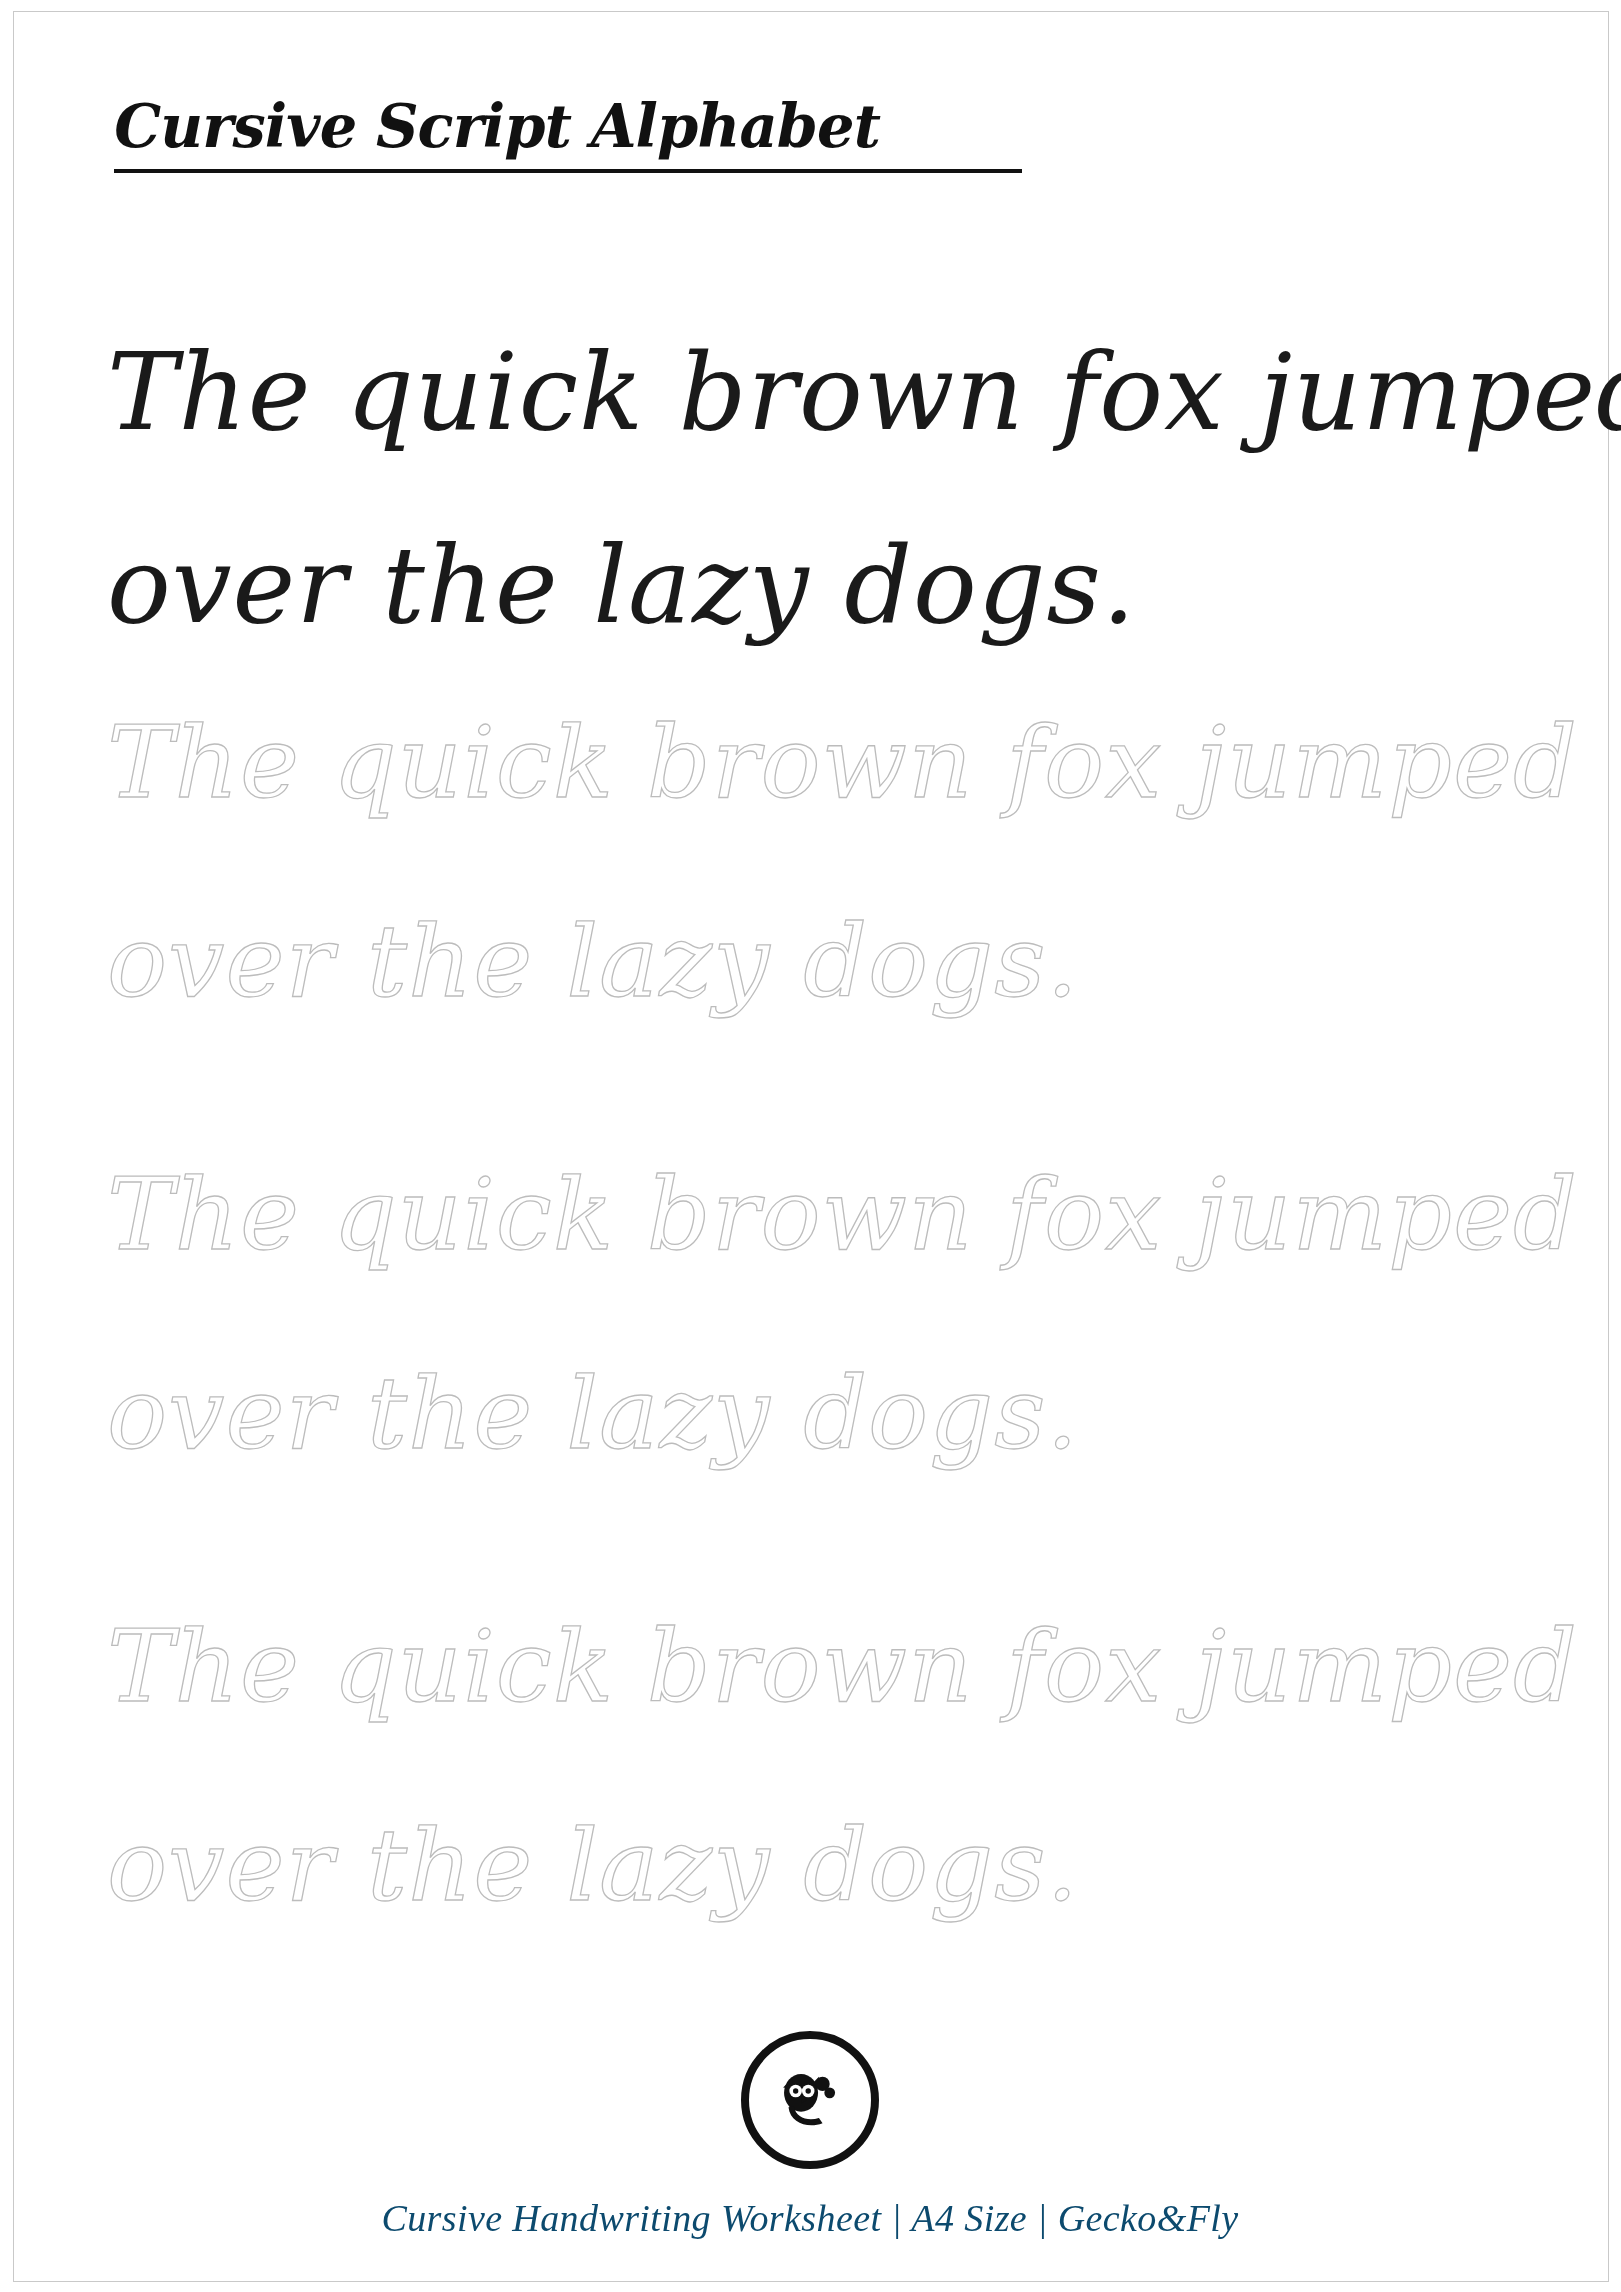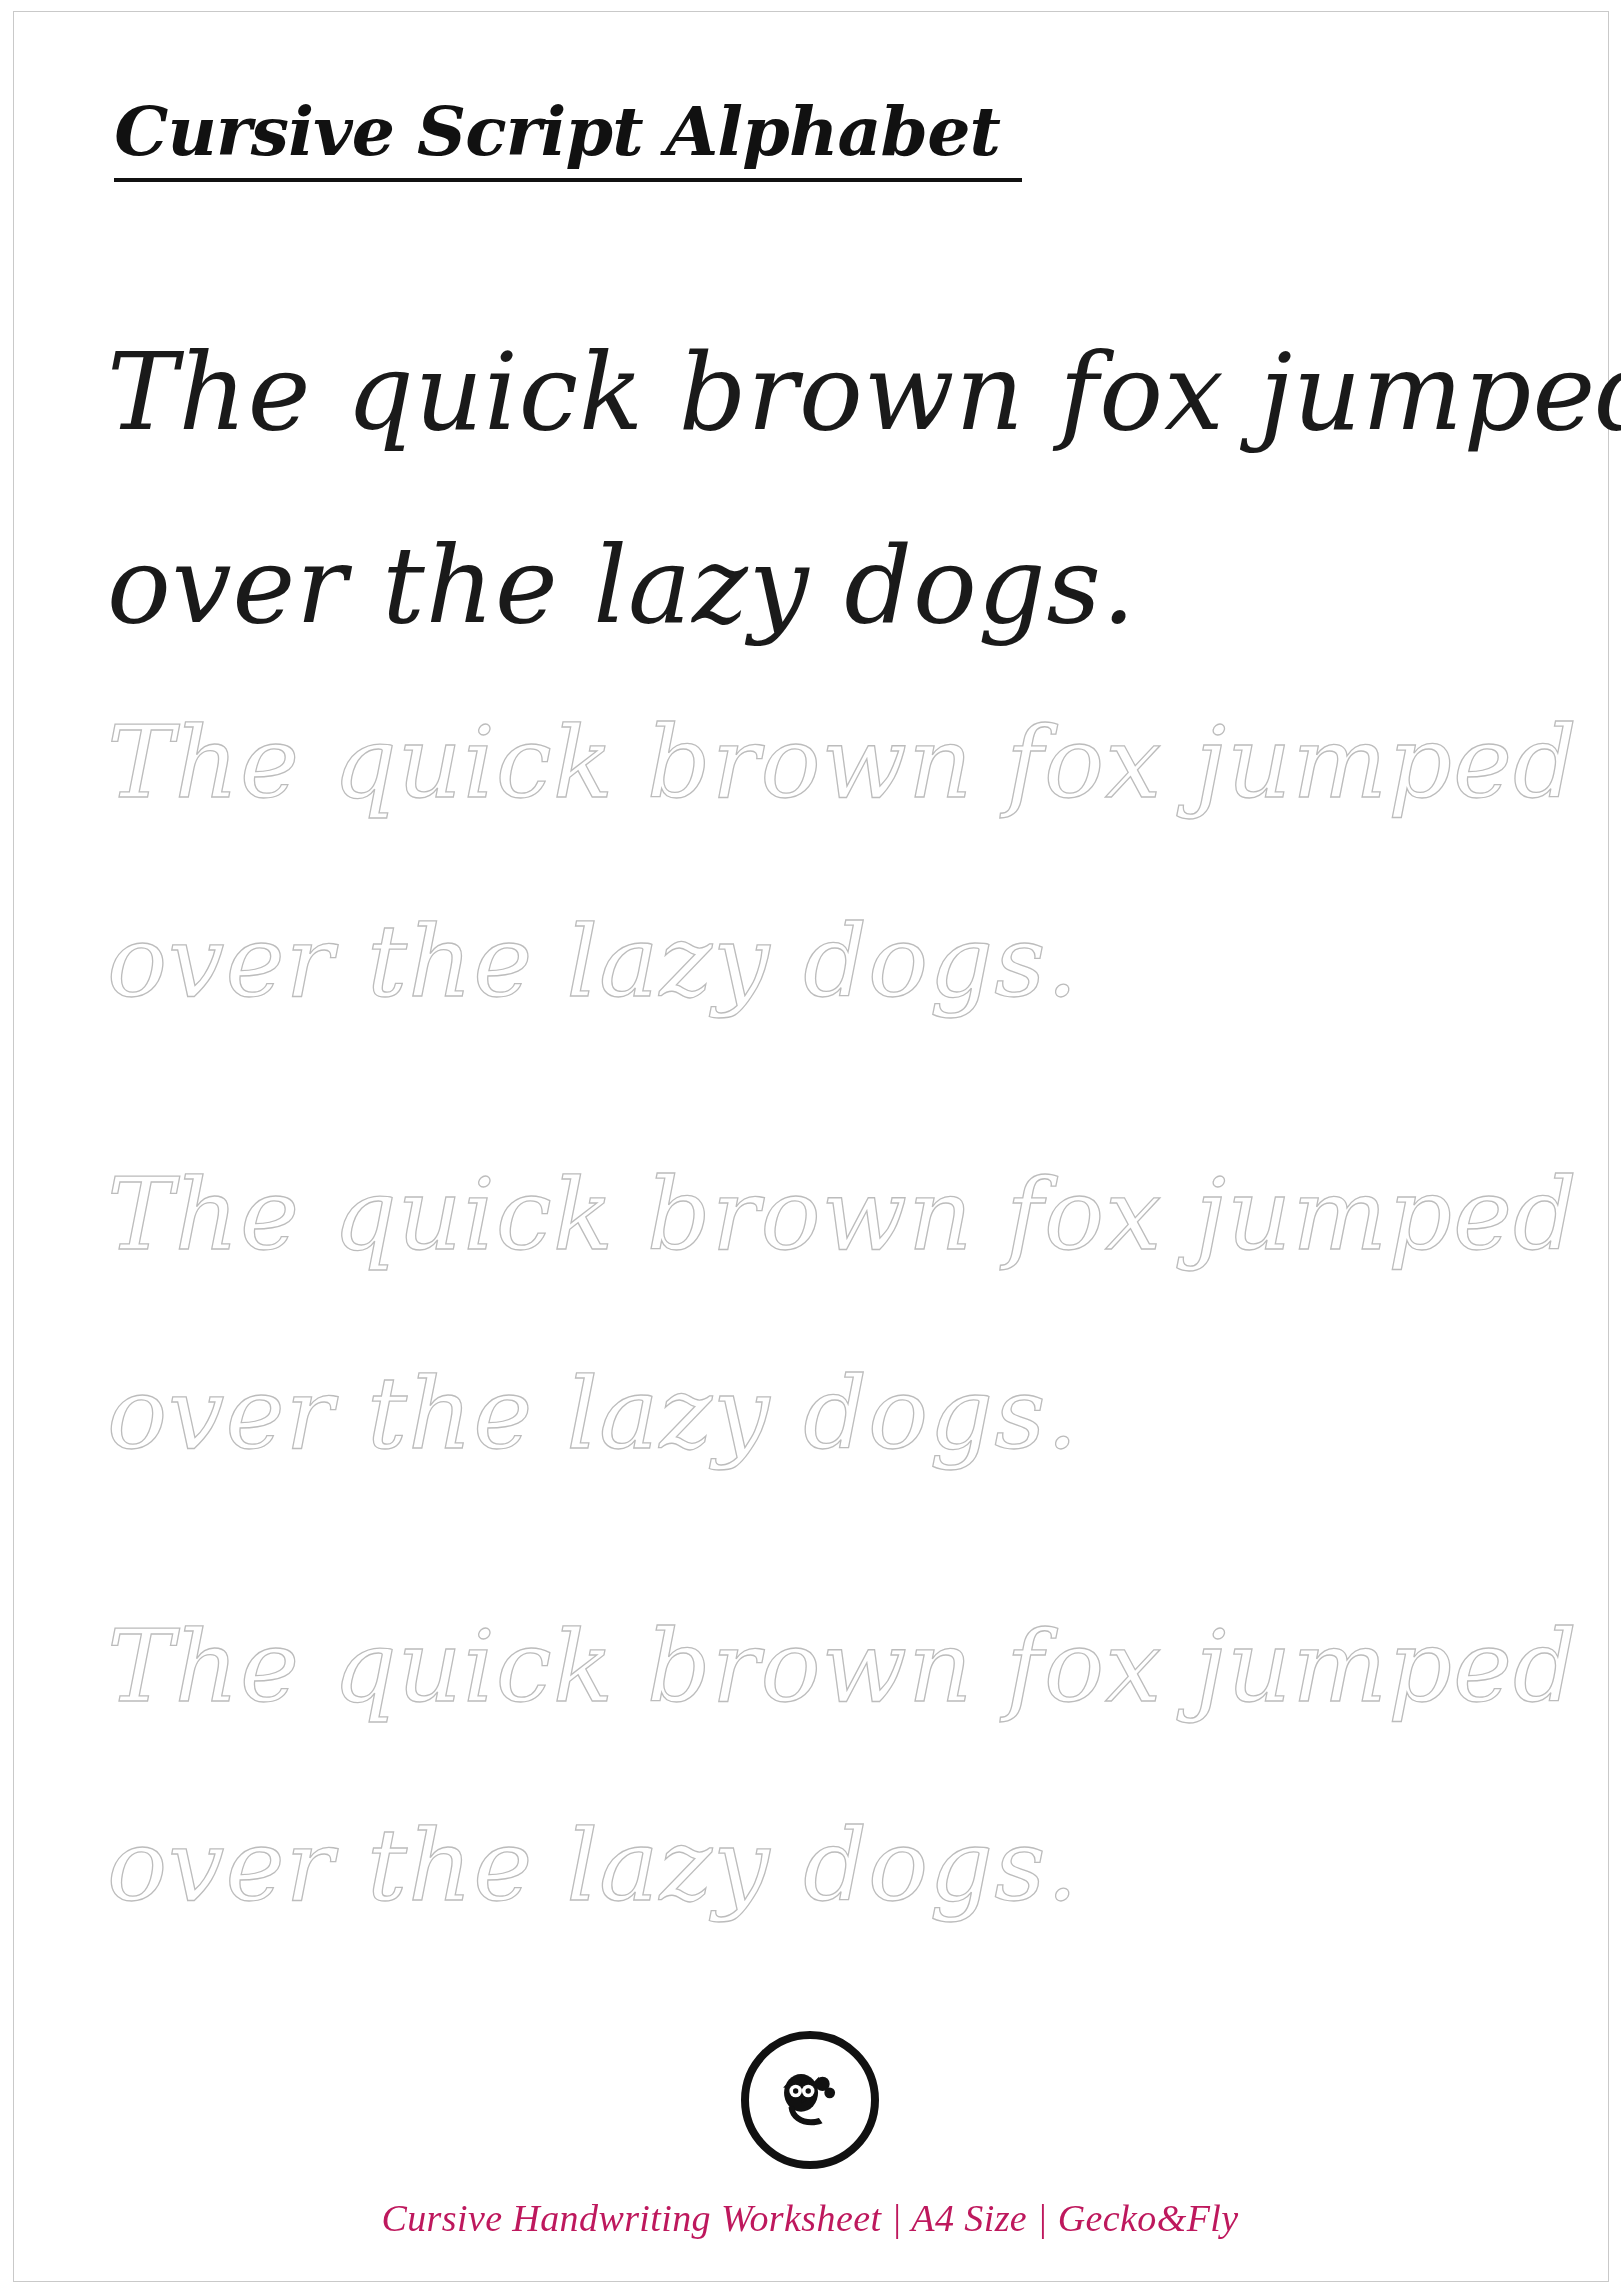--- a/index.html
+++ b/index.html
@@ -45,21 +45,21 @@
   
   .title-wrap {
     position: absolute;
     left: 7.2px;
     top: 97px;
   }
   .title {
     font-family: "DejaVu Serif", "Liberation Serif", serif;
     font-style: italic;
     font-weight: 700;
-    font-size: 68px;
+    font-size: 59px;
     letter-spacing: -0.9px;
     color: #111111;
     white-space: nowrap;
     line-height: 1;
   }
   .title-underline {
     margin-top: 12.5px;
     height: 4.5px;
     background: #111111;
     width: 908px;
@@ -129,21 +129,21 @@
   
   .footer {
     position: absolute;
     left: 0;
     right: 0;
     top: 2196px;
     text-align: center;
     font-family: "Liberation Serif", serif;
     font-style: italic;
     font-size: 38px;
-    color: #be185d;
+    color: #0c4a6e;
     letter-spacing: 0.4px;
   }
 </style>
 </head>
 <body>
 
 <div class="page">
 
   <div class="sheet-border"></div>
 

